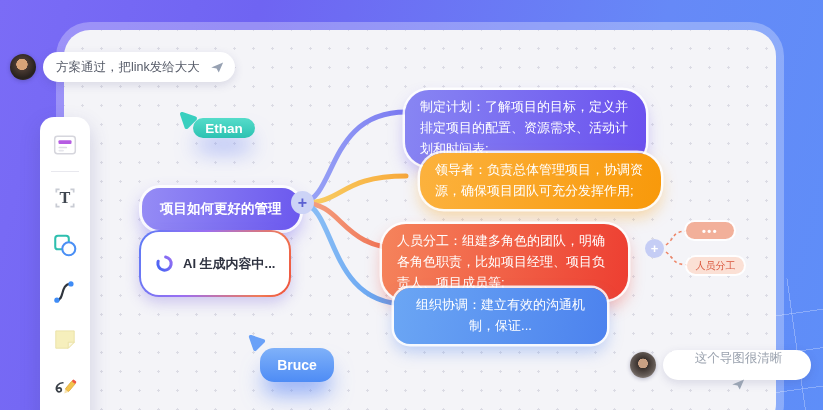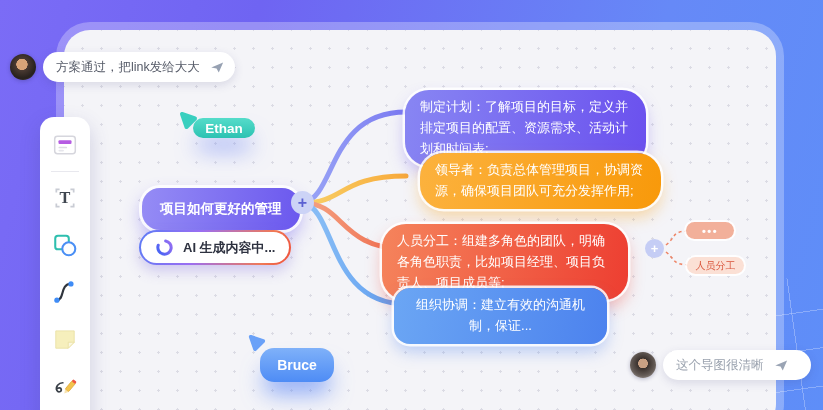--- a/index.html
+++ b/index.html
@@ -28,21 +28,21 @@
   
   .chat{position:absolute;display:flex;align-items:center;gap:7px;}
   .chat-top{left:10px;top:52px;z-index:7;}
   .chat-bottom{left:630px;top:350px;z-index:7;}
   .avatar{width:26px;height:26px;border-radius:50%;box-shadow:0 1px 4px rgba(40,40,90,.3);flex:none;}
   .avatar-a{background:radial-gradient(circle at 46% 40%,#d9a478 26%,#4a3a32 28%,#27211d 66%,#4a4038 100%);}
   .avatar-b{background:radial-gradient(circle at 50% 44%,#c9a083 24%,#3a312d 26%,#655c57 62%,#b5b0ae 100%);}
   .bubble{background:#fff;border-radius:16px;height:30px;display:flex;align-items:center;gap:10px;
     padding:0 10px 0 13px;box-shadow:0 3px 10px rgba(60,60,120,.15);white-space:nowrap;}
   .bubble .msg{font-size:12.5px;color:#565b68;}
-  .chat-bottom .bubble{width:148px;justify-content:flex-start;box-sizing:border-box;}
+  .chat-bottom .bubble{width:148px;justify-content:space-between;box-sizing:border-box;flex-direction:column;}
   .chat-bottom .msg{color:#9aa2ae;}
   .send-btn{border:none;background:none;padding:0;display:flex;cursor:pointer;}
   
   .cursor{position:absolute;z-index:5;}
   .cur-tri{position:absolute;left:0;top:0;}
   .cur-pill{position:absolute;color:#fff;font-weight:bold;border-radius:14px;display:flex;
     align-items:center;justify-content:center;}
   .cursor-ethan{left:178px;top:110px;}
   .cursor-ethan .cur-pill{left:15px;top:8px;width:62px;height:20px;font-size:13.5px;
     background:linear-gradient(180deg,#55dcca,#2cc2b2);
@@ -59,21 +59,21 @@
     box-shadow:0 0 0 3px rgba(255,255,255,.85),0 8px 18px rgba(104,86,240,.45);}
   .plus{position:absolute;z-index:4;border:none;border-radius:50%;cursor:pointer;
     background:#ccd3f6;color:#5a60d2;display:flex;align-items:center;justify-content:center;
     font-weight:bold;padding:0;}
   .plus-root{left:291px;top:191px;width:23px;height:23px;font-size:16px;}
   .plus-sub{left:645px;top:239px;width:19px;height:19px;font-size:13px;color:#fff;background:#c5cdf5;}
   .ai-pill-outer{position:absolute;left:139px;top:230px;z-index:3;padding:2px;border-radius:20px;
     background:linear-gradient(110deg,#5b7bf6 0%,#9a6ef2 38%,#f07a56 82%,#ee4f3a 100%);
     box-shadow:0 6px 14px rgba(120,100,220,.3);}
   .ai-pill{background:#fff;border-radius:18px;height:31px;display:flex;align-items:center;
-    gap:9px;padding:0 14px;white-space:nowrap;}
+    gap:9px;padding:16px 14px;white-space:nowrap;}
   .ai-pill .msg{font-size:13px;color:#2e3240;font-weight:bold;}
   .branch{position:absolute;z-index:3;color:#fff;font-size:13px;line-height:1.6;cursor:pointer;
     padding:7px 15px;border-radius:24px;box-sizing:border-box;}
   .b1{left:405px;top:90px;width:241px;background:linear-gradient(100deg,#8886f3,#6a50ee);
     box-shadow:0 0 0 2.5px rgba(255,255,255,.85),0 8px 16px rgba(104,80,238,.35);}
   .b2{left:405px;top:153px;width:241px;background:linear-gradient(100deg,#fcb23e,#f8990a);
     box-shadow:0 0 0 2.5px rgba(255,255,255,.85),0 8px 16px rgba(248,154,10,.35);margin-left:15px;}
   .b3{left:382px;top:224px;width:246px;background:linear-gradient(100deg,#f5845c,#ed3e31);
     box-shadow:0 0 0 2.5px rgba(255,255,255,.85),0 8px 16px rgba(237,62,49,.35);}
   .b4{left:394px;top:288px;width:213px;text-align:center;border-radius:16px;

